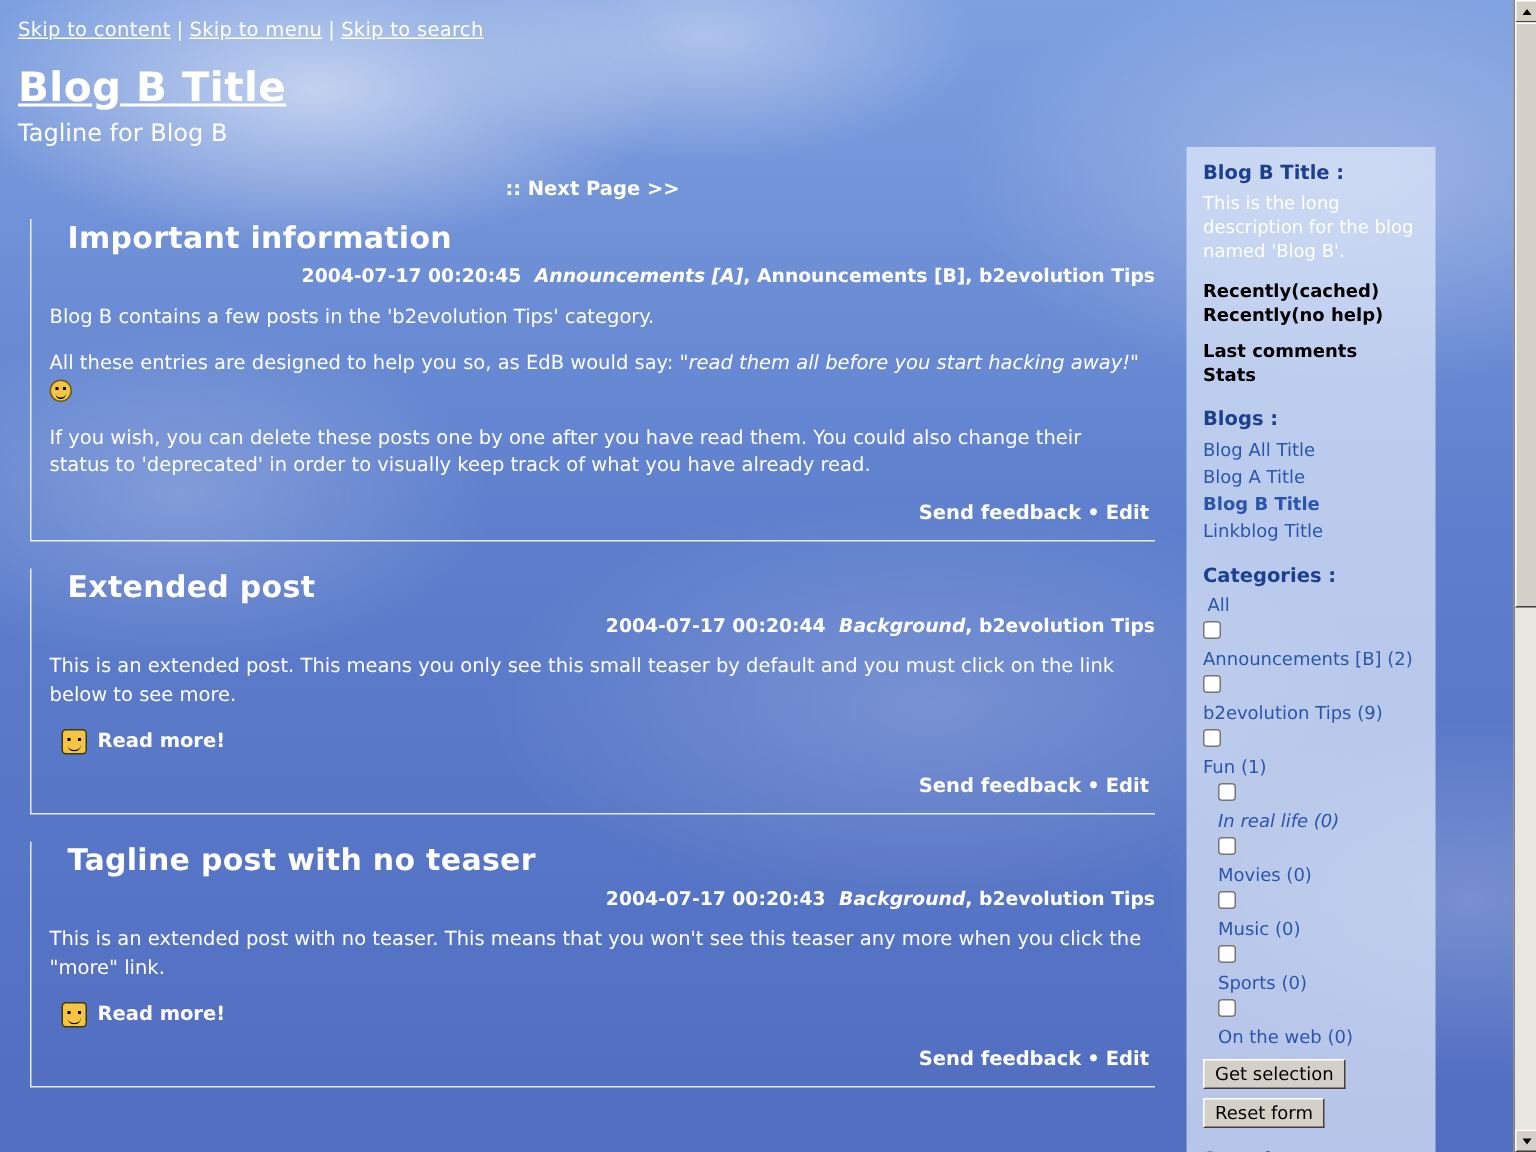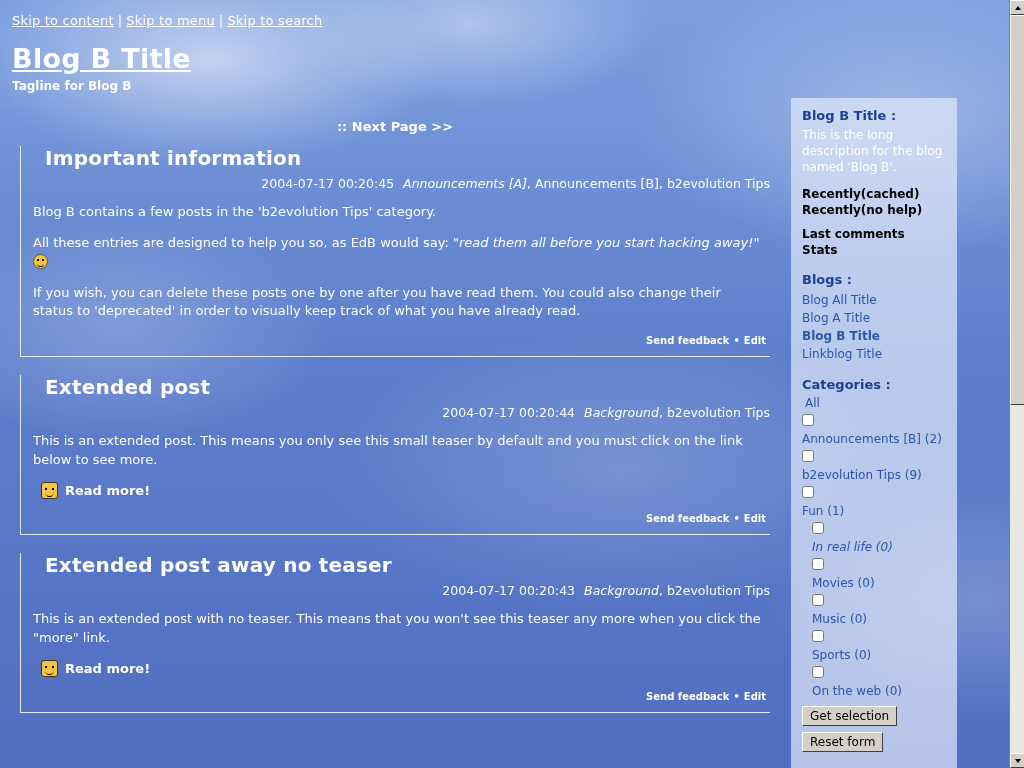--- a/index.html
+++ b/index.html
@@ -105,22 +105,22 @@
   #blogtitle {
     font-size: 27px;
     font-weight: bold;
     color: #ffffff;
     text-decoration: underline;
     margin: 0;
     letter-spacing: 0.3px;
     line-height: 1.1;
   }
   #tagline {
-    font-size: 12px;
-    font-weight: bold;
+    font-size: 16px;
+    font-weight: normal;
     color: #ffffff;
     margin-top: 5px;
   }
 
   
   #main {
     position: absolute;
     left: 20px;
     top: 112px;
     width: 750px;
@@ -143,21 +143,21 @@
   .post h2 {
     font-size: 20px;
     font-weight: bold;
     margin: 8px 0 6px 12px;
     color: #ffffff;
     letter-spacing: 0.2px;
   }
   .postmeta {
     text-align: right;
     font-size: 12.5px;
-    font-weight: normal;
+    font-weight: bold;
     margin-bottom: 12px;
     padding-right: 0px;
   }
   .postmeta .date { margin-right: 9px; }
   .postmeta .cat-italic { font-style: italic; }
   .postcontent {
     font-size: 13px;
     line-height: 1.45;
     padding-right: 6px;
   }
@@ -216,21 +216,21 @@
   .smiley-inline::after {
     content: "";
     position: absolute;
     left: 3px; top: 7px;
     width: 7px; height: 4px;
     border-bottom: 1.5px solid #000;
     border-radius: 0 0 6px 6px;
   }
   .postfeedback {
     text-align: right;
-    font-size: 10px;
+    font-size: 13px;
     font-weight: bold;
     margin-top: 14px;
     padding-right: 4px;
   }
   .postfeedback a { color: #ffffff; text-decoration: none; }
   .dot { padding: 0 4px; }
 
   
   #sidebar {
     position: absolute;
@@ -356,21 +356,21 @@
       <div class="readmore">
         <span class="smiley"></span>
         <a href="#" style="color:#fff;text-decoration:none;">Read more!</a>
       </div>
       <div class="postfeedback">
         <a href="#">Send feedback</a><span class="dot">•</span><a href="#">Edit</a>
       </div>
     </div>
 
     <div class="post">
-      <h2>Extended post away no teaser</h2>
+      <h2>Tagline post with no teaser</h2>
       <div class="postmeta">
         <span class="date">2004-07-17 00:20:43</span><span class="cat-italic">Background</span><span>, b2evolution Tips</span>
       </div>
       <div class="postcontent">
         <p>This is an extended post with no teaser. This means that you won't see this teaser any more when you click the "more" link.</p>
       </div>
       <div class="readmore">
         <span class="smiley"></span>
         <a href="#" style="color:#fff;text-decoration:none;">Read more!</a>
       </div>

